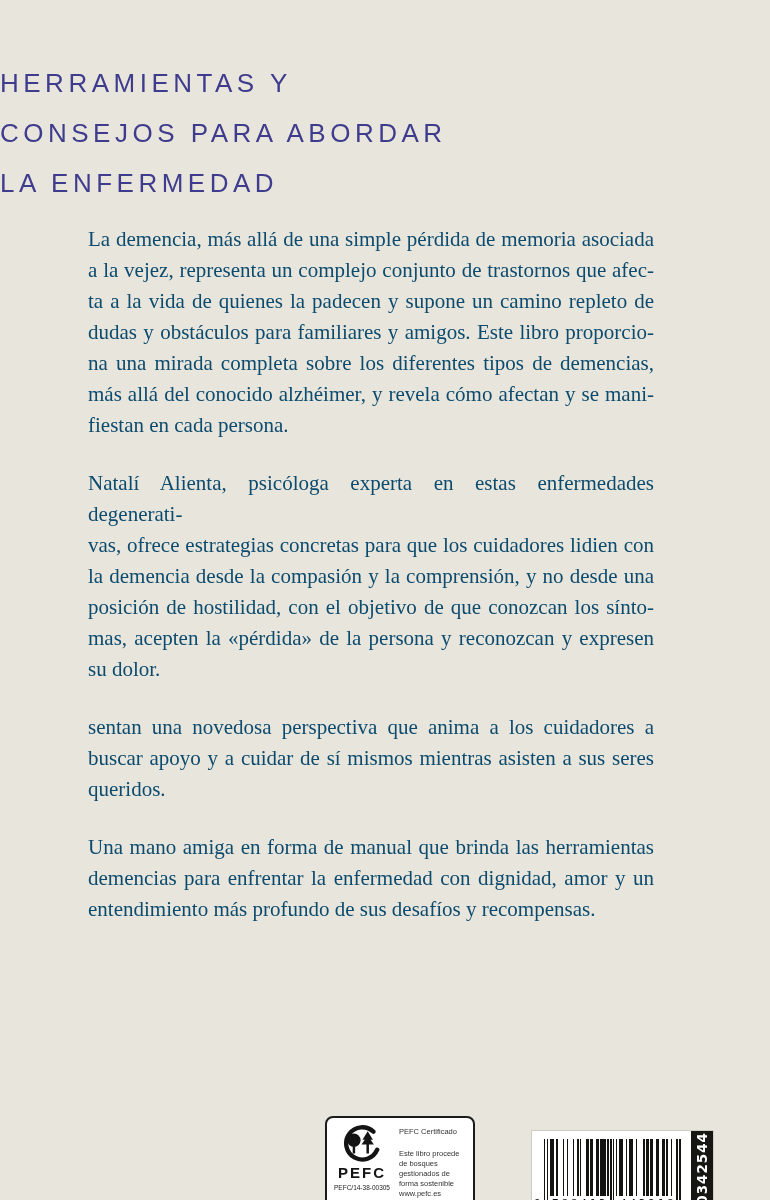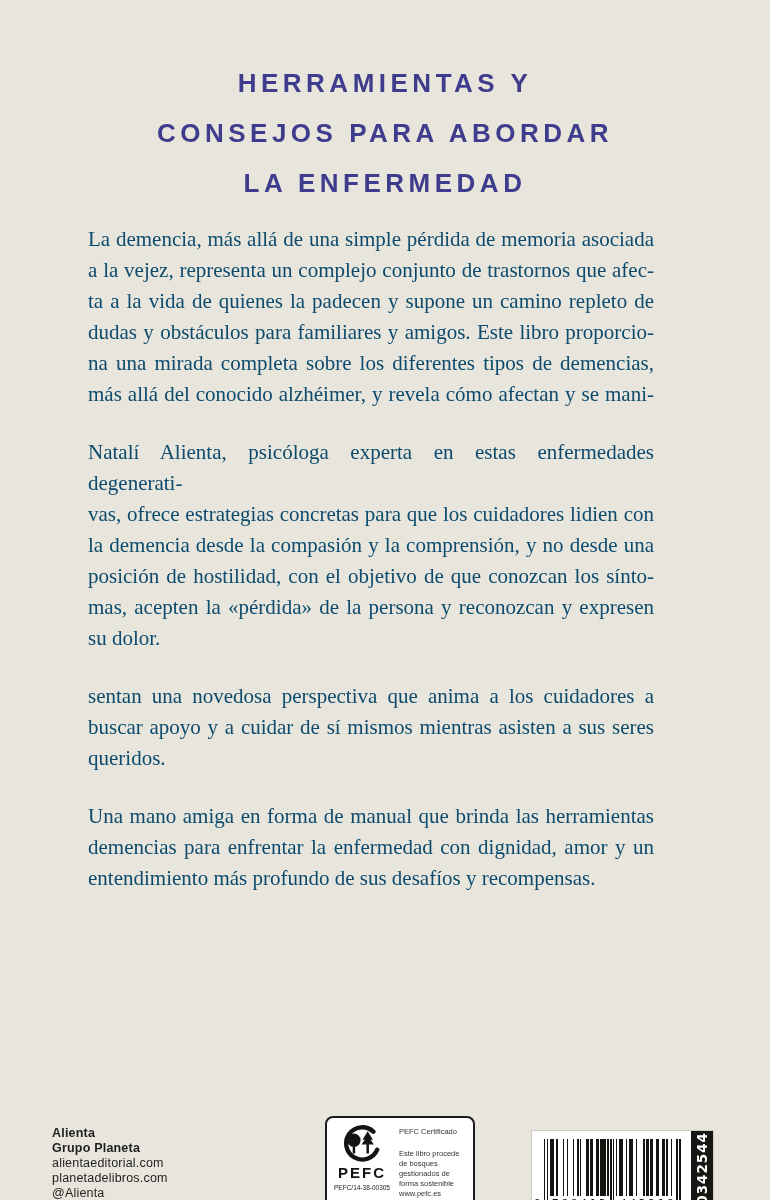--- a/index.html
+++ b/index.html
@@ -7,23 +7,23 @@
     width: 770px; height: 1200px;
     background: #e8e6dc;
     font-family: "Liberation Sans", sans-serif;
     overflow: hidden;
   }
   .cover { position: relative; width: 770px; height: 1200px; }
 
   
   .tagline {
     margin-top: 58px;
-    text-align: center;
+    text-align: left;
     font-size: 26px;
-    font-weight: 700;
+    font-weight: 400;
     letter-spacing: 4.5px;
     line-height: 50px;
     color: #3f3c8e;
   }
 
   
   .blurb {
     margin: 16px 116px 0 88px;
     font-family: Liberation Serif, serif;
     font-size: 21px;
@@ -116,20 +116,21 @@
     </div>
 
   <div class="blurb">
       <div class="para">
         <div class="bline">La demencia, más allá de una simple pérdida de memoria asociada</div>
         <div class="bline">a la vejez, representa un complejo conjunto de trastornos que afec-</div>
         <div class="bline">ta a la vida de quienes la padecen y supone un camino repleto de</div>
         <div class="bline">dudas y obstáculos para familiares y amigos. Este libro proporcio-</div>
         <div class="bline">na una mirada completa sobre los diferentes tipos de demencias,</div>
         <div class="bline">más allá del conocido alzhéimer, y revela cómo afectan y se mani-</div>
+        <div class="bline last">fiestan en cada persona.</div>
       </div>
       <div class="para">
         <div class="bline">Natalí Alienta, psicóloga experta en estas enfermedades degenerati-</div>
         <div class="bline">vas, ofrece estrategias concretas para que los cuidadores lidien con</div>
         <div class="bline">la demencia desde la compasión y la comprensión, y no desde una</div>
         <div class="bline">posición de hostilidad, con el objetivo de que conozcan los sínto-</div>
         <div class="bline">mas, acepten la «pérdida» de la persona y reconozcan y expresen</div>
         <div class="bline last">su dolor.</div>
       </div>
       <div class="para">
@@ -137,27 +138,20 @@
         <div class="bline">buscar apoyo y a cuidar de sí mismos mientras asisten a sus seres</div>
         <div class="bline last">queridos.</div>
       </div>
       <div class="para">
         <div class="bline">Una mano amiga en forma de manual que brinda las herramientas</div>
         <div class="bline">demencias para enfrentar la enfermedad con dignidad, amor y un</div>
         <div class="bline last">entendimiento más profundo de sus desafíos y recompensas.</div>
       </div>
     </div>
 
-  <div class="publisher">
-      <div class="pub-line bold">Alienta</div>
-      <div class="pub-line bold">Grupo Planeta</div>
-      <div class="pub-line">alientaeditorial.com</div>
-      <div class="pub-line">planetadelibros.com</div>
-      <div class="pub-line">@Alienta</div>
-    </div>
 
   <div class="pefc">
     <div class="pefc-left">
       <svg class="pefc-logo-svg" viewBox="0 0 48 40">
         <path d="M 36 7 A 17 17 0 1 0 40 26" fill="none" stroke="#141414" stroke-width="4.6" stroke-linecap="round"></path>
         <circle cx="15.5" cy="16" r="7" fill="#141414"></circle>
         <rect x="14.2" y="21" width="2.6" height="9" fill="#141414"></rect>
         <polygon points="30,6.5 24.5,15.5 35.5,15.5" fill="#141414"></polygon>
         <polygon points="30,11 23.5,20.5 36.5,20.5" fill="#141414"></polygon>
         <rect x="28.7" y="20" width="2.6" height="10" fill="#141414"></rect>

